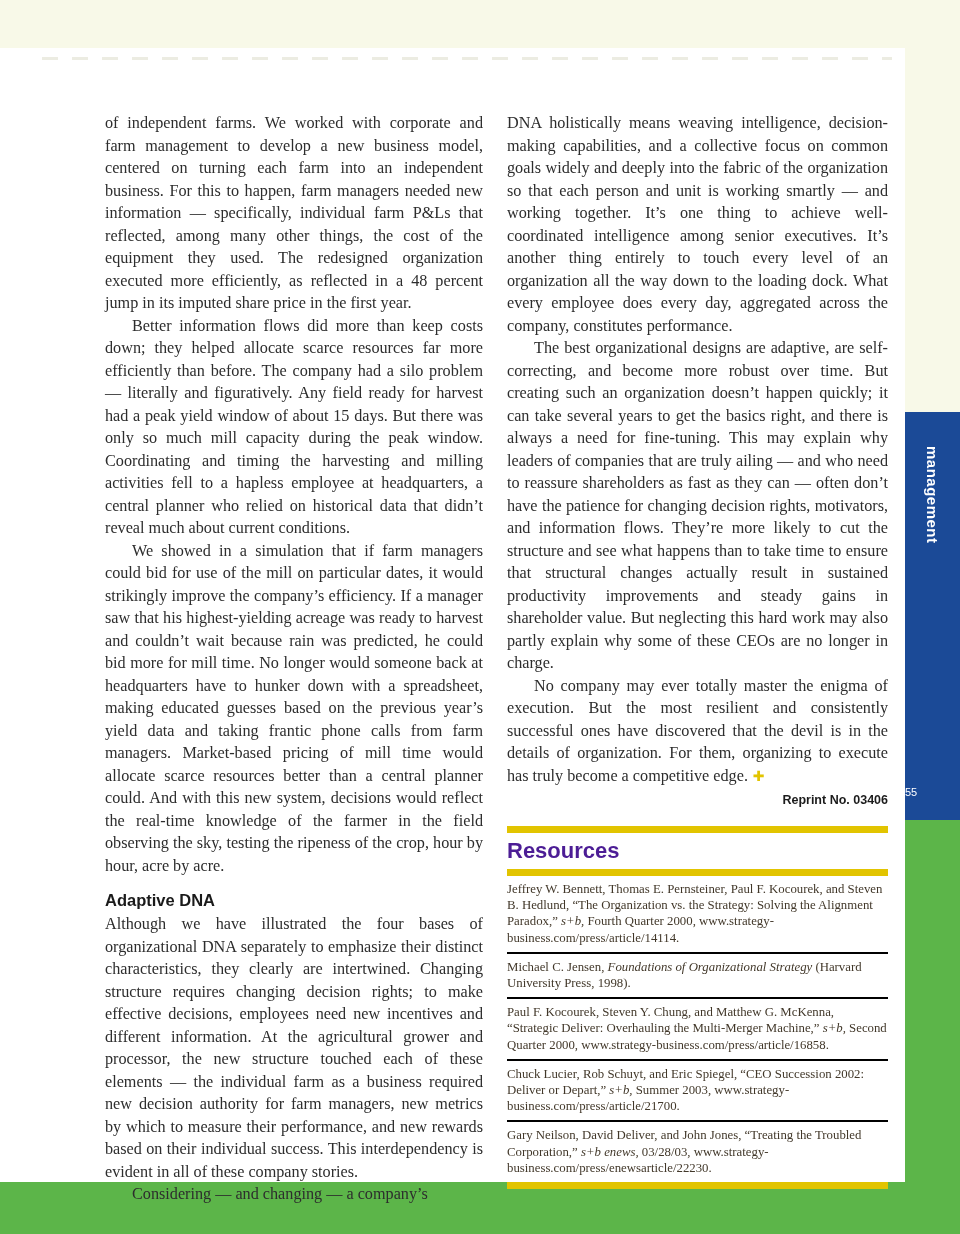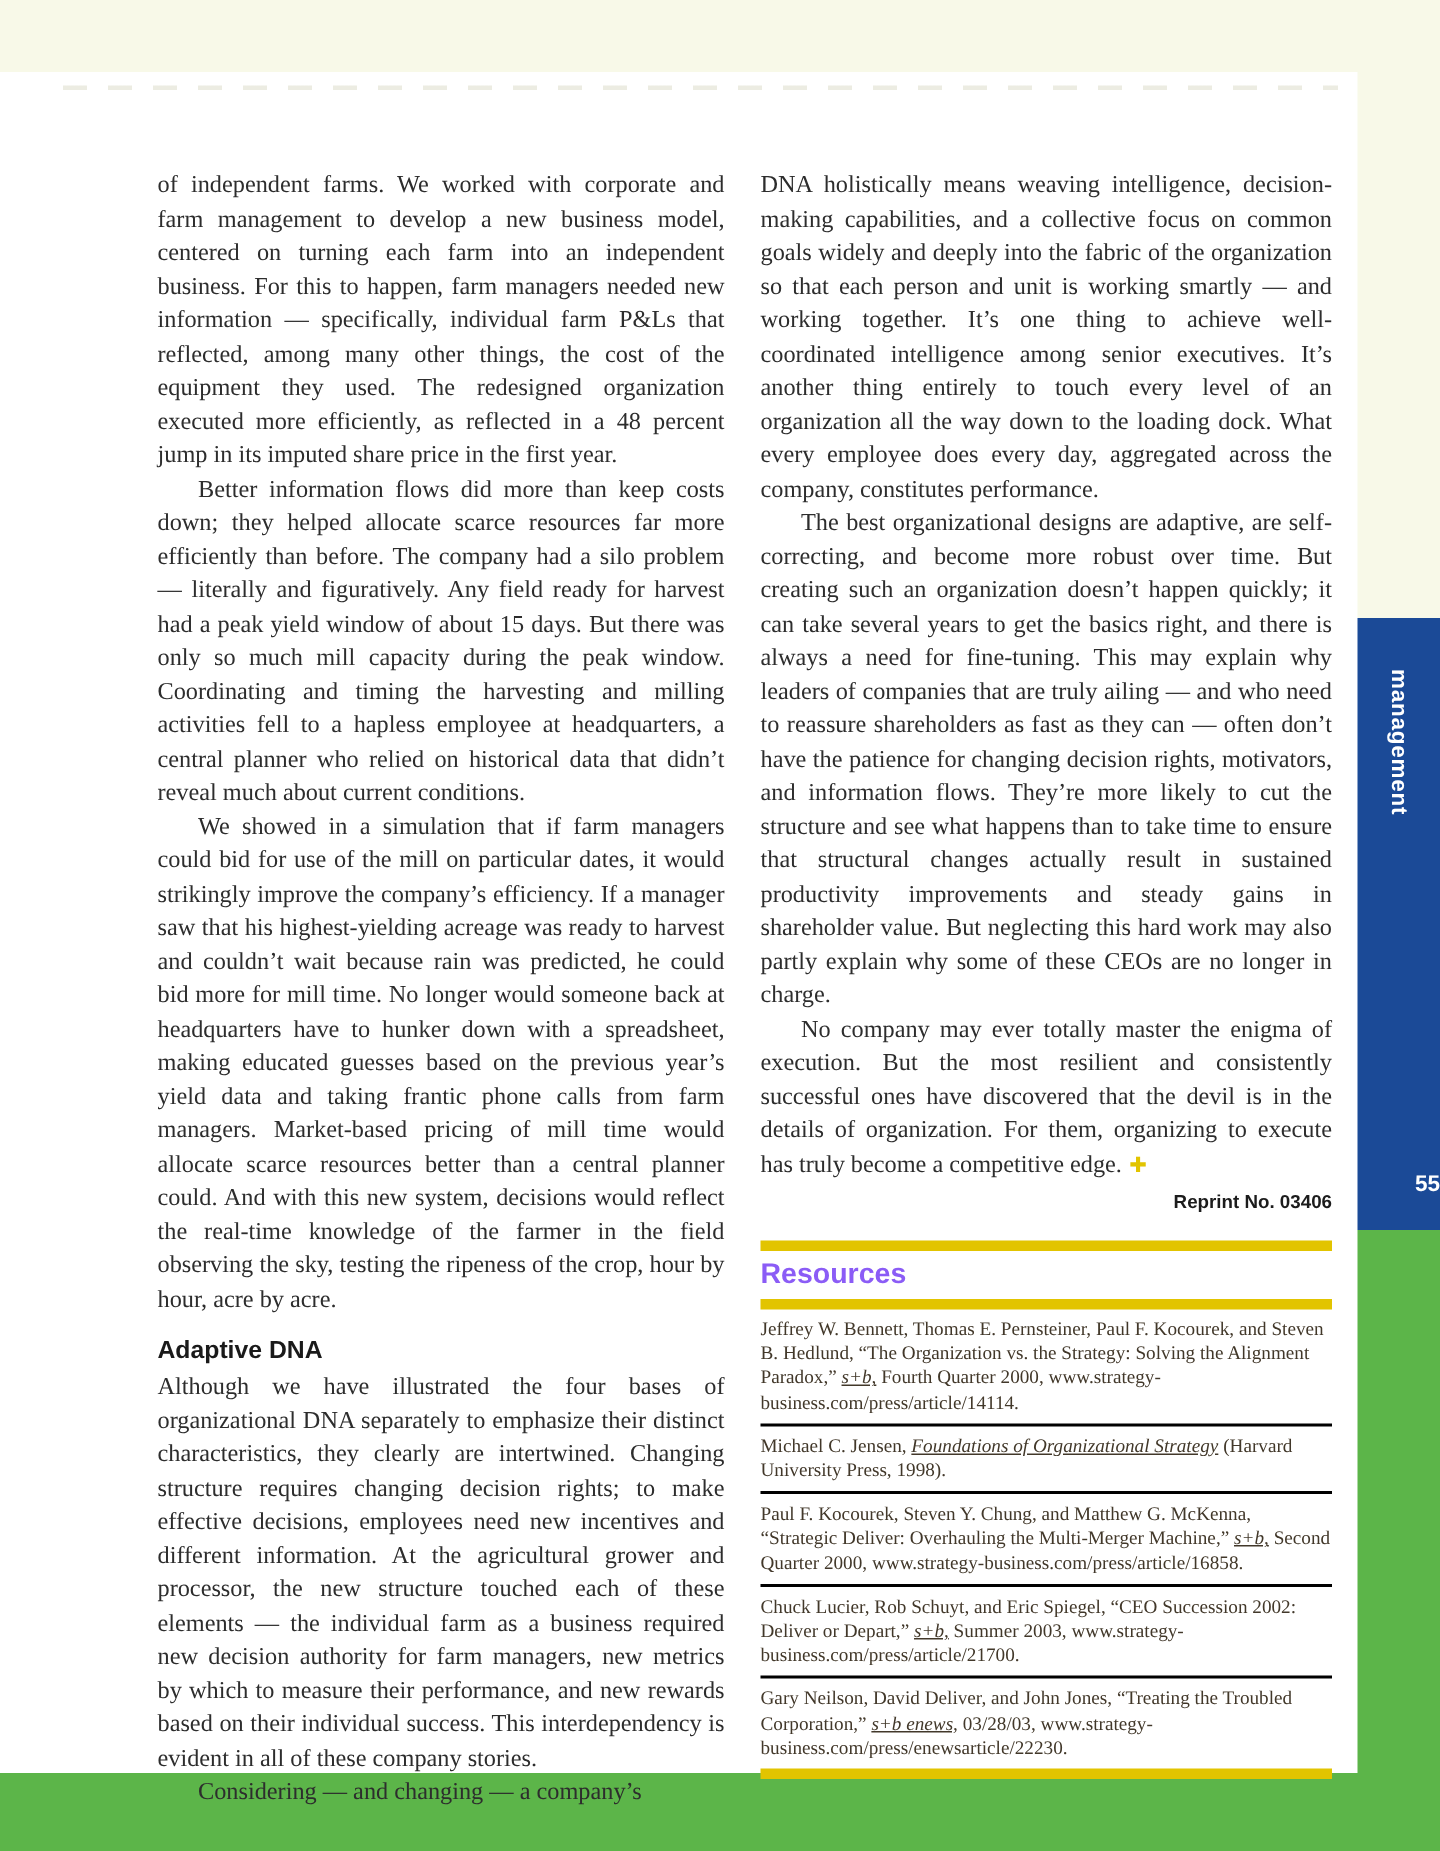--- a/index.html
+++ b/index.html
@@ -11,41 +11,41 @@
   .perf{position:absolute;left:42px;top:57px;width:850px;height:3px;
         background:repeating-linear-gradient(90deg,#ecece2 0 16px,transparent 16px 30px);}
   .side-cream{position:absolute;left:905px;top:0;width:55px;height:412px;background:#f8f9e8;}
   .side-blue{position:absolute;left:905px;top:412px;width:55px;height:408px;background:#1b4a97;}
   .side-green{position:absolute;left:905px;top:820px;width:55px;height:414px;background:#5cb549;}
   .bottom-band{position:absolute;left:0;top:1182px;width:960px;height:52px;background:#5cb549;}
   .vert-label{position:absolute;top:34px;left:50%;transform:translateX(-50%);
               writing-mode:vertical-rl;color:#ffffff;
               font-family:"Liberation Sans","DejaVu Sans",sans-serif;
               font-weight:bold;font-size:15px;letter-spacing:0.5px;}
-  .pagenum{position:absolute;bottom:22px;left:0;width:100%;text-align:right;color:#ffffff;
-           font-family:"Liberation Sans","DejaVu Sans",sans-serif;font-weight:bold;font-size:15px;}
+  .pagenum{position:absolute;bottom:22px;left:0;width:100%;text-align:left;color:#ffffff;
+           font-family:"Liberation Sans","DejaVu Sans",sans-serif;font-weight:normal;font-size:11px;}
   
   .col{position:absolute;top:72px;margin-top:40px;}
   .col-left{left:105px;width:378px;}
   .col-right{left:507px;width:381px;}
   .para{margin:0;font-size:16.2px;line-height:22.5px;text-align:justify;color:#2d2d2d;}
   .para.ind{text-indent:27px;}
   .plus{color:#e2c400;font-weight:bold;font-size:14px;font-family:"DejaVu Sans",sans-serif;}
   .subhead{font-family:"Liberation Sans","DejaVu Sans",sans-serif;font-weight:bold;
            font-size:16.5px;color:#1a1a1a;margin:14px 0 3px 0;}
   .reprint{text-align:right;font-family:"Liberation Sans","DejaVu Sans",sans-serif;
            font-weight:bold;font-size:12.5px;color:#1c1c1c;margin-top:6px;}
   
   .resources{margin-top:19px;}
   .bar{height:7px;background:#e2c400;}
   .res-head{font-family:"Liberation Sans","DejaVu Sans",sans-serif;font-weight:bold;
-            font-size:19px;color:#8b5cf6;padding:5px 0 5px 0;}
+            font-size:22px;color:#4c1d95;padding:5px 0 5px 0;}
   .entry{font-size:12.8px;line-height:16.2px;color:#42382a;padding:5px 0 6px 0;}
   .entry + .entry{border-top:2px solid #000000;}
-  .entry em{font-style:italic;text-decoration:underline;}
+  .entry em{font-style:italic;}
 </style>
 </head>
 <body>
 
 <div class="canvas">
 
   <div class="top-band"></div>
   <div class="perf"></div>
 
   <div class="side-cream"></div>

